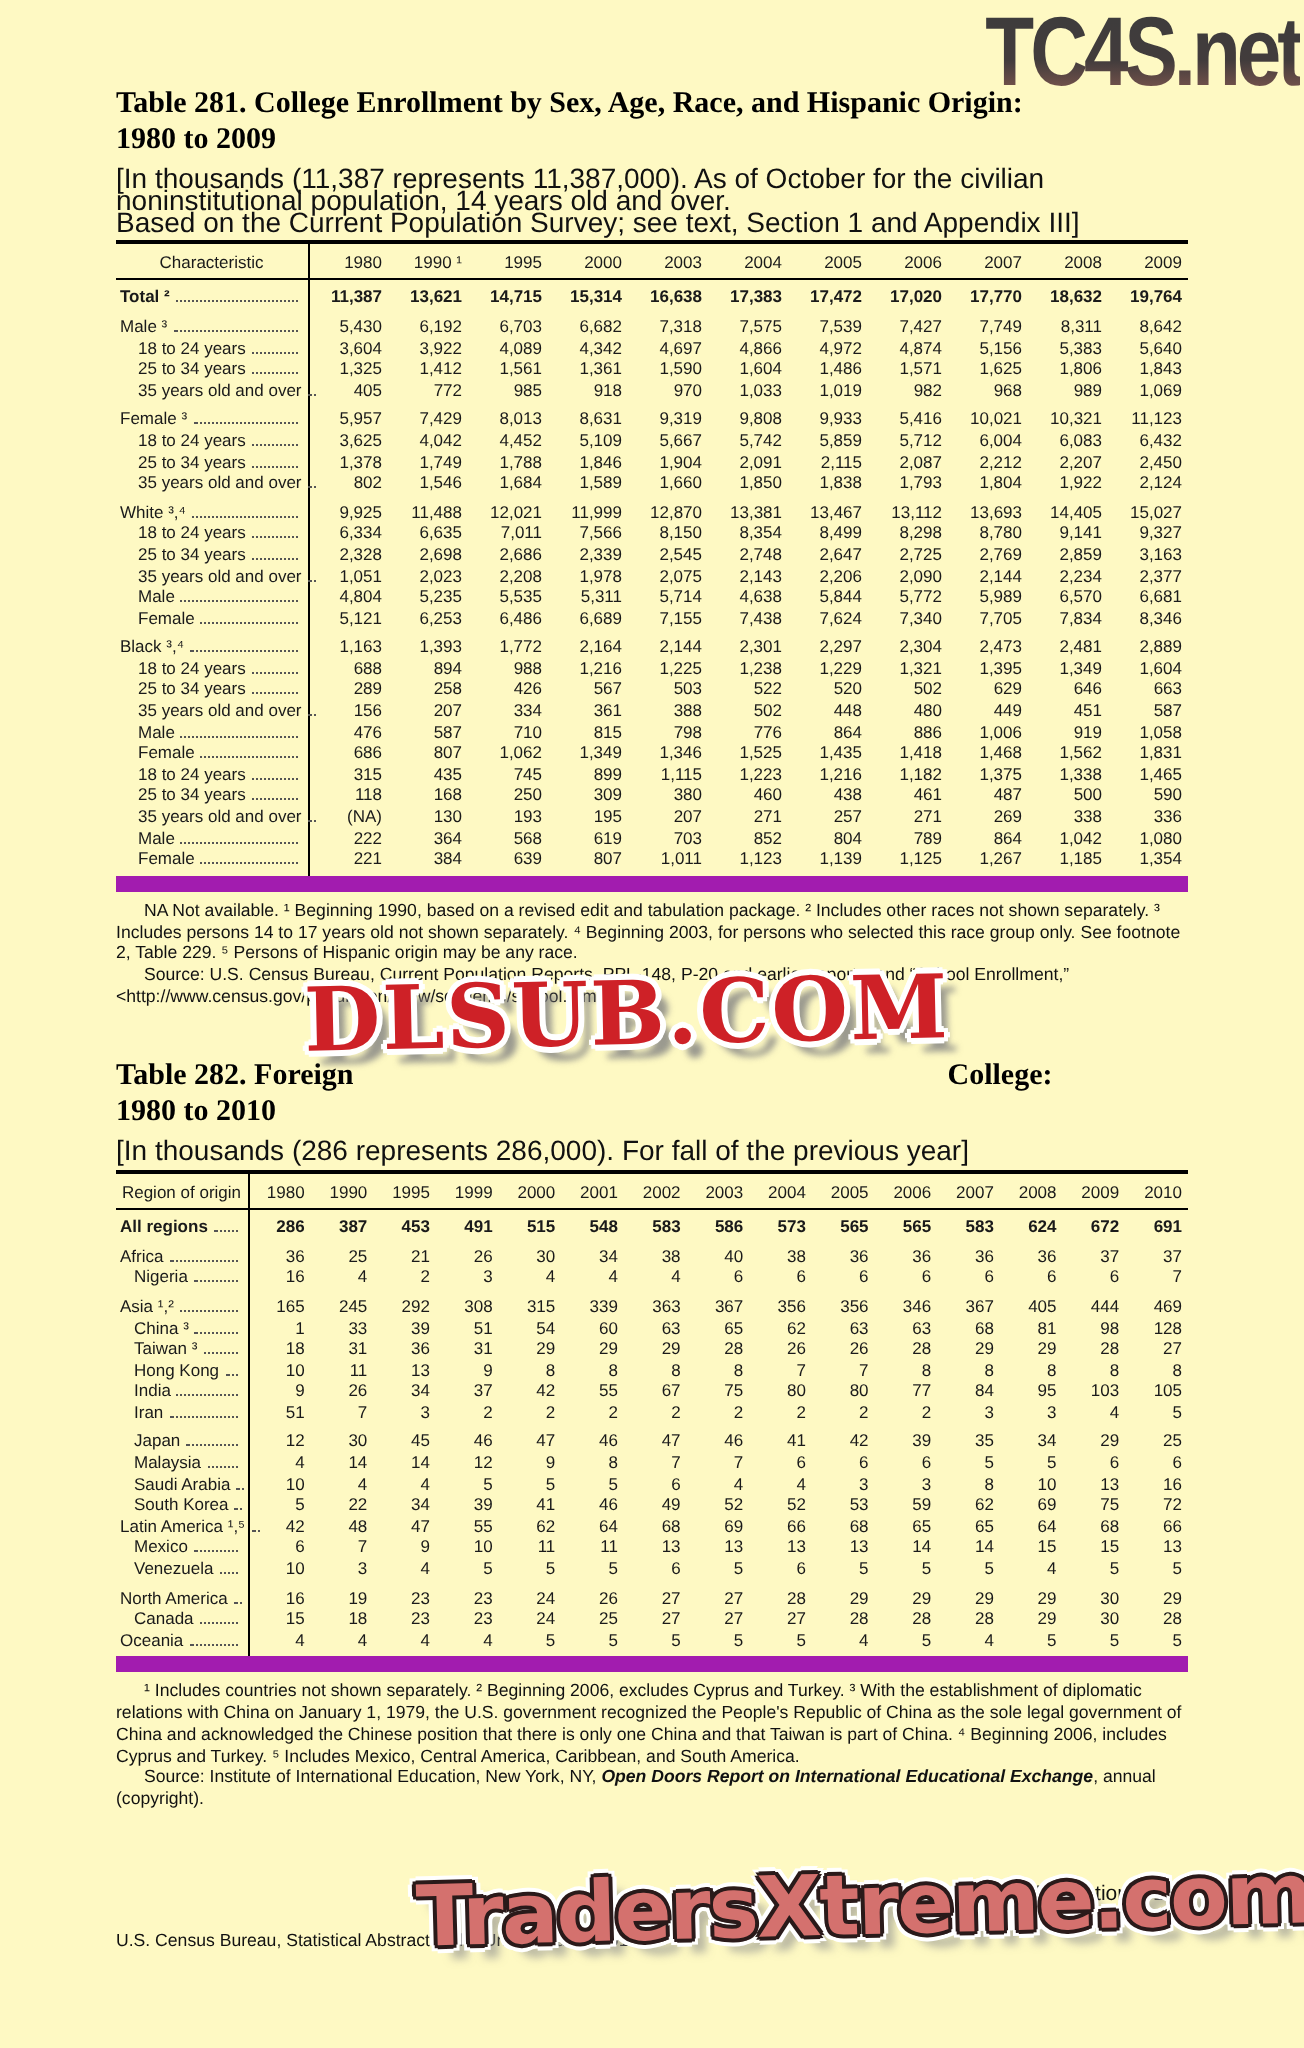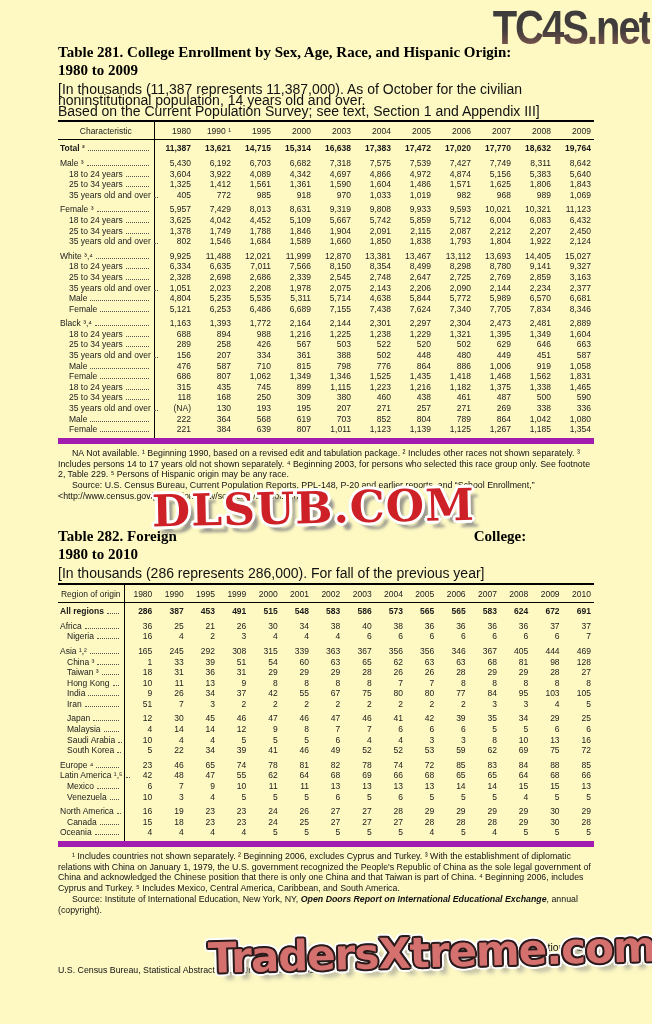--- a/index.html
+++ b/index.html
@@ -34,21 +34,21 @@
   .tbl-title{font-family:"Liberation Serif",serif;font-weight:bold;font-size:15px;line-height:17.5px;
     margin:0;color:#000;position:relative;z-index:2;}
   .t281-title{margin-top:44px;}
   .t282-wrap{position:relative;margin-top:27px;}
   .title-line1{display:block;}
   .title-gap{display:inline-block;width:297px;}
   .note{font-size:14px;line-height:10.8px;margin-top:5px;color:#111;}
 
   
   table{border-collapse:collapse;table-layout:fixed;width:536px;margin-top:4px;
-    border-top:2px solid #000;border-bottom:6px solid #a21caf;font-size:8.5px;color:#1a1a1a;}
+    border-top:2px solid #000;border-bottom:8px solid #a21caf;font-size:8.5px;color:#1a1a1a;}
   th{font-weight:normal;font-size:8.5px;text-align:right;padding:4px 3px 3px 0;border-bottom:1px solid #000;}
   th.lblh{text-align:center;padding:4px 0 3px 0;}
   td{text-align:right;padding:0 3px 0 0;line-height:10.6px;vertical-align:bottom;}
   td.lbl{text-align:left;padding:0 0 0 2px;}
   .lblwrap{display:flex;align-items:baseline;}
   .lblwrap .txt{white-space:nowrap;}
   .leader{flex:1;border-bottom:1px dotted #555;margin:0 5px 2px 3px;min-width:4px;}
   td.ind{padding-left:11px;}
   .t282 td.ind{padding-left:9px;}
   tr.b td{font-weight:bold;}
@@ -210,21 +210,21 @@
                 <span class="leader"></span>
               </span>
             </td>
             <td class="fd">5,957</td>
             <td>7,429</td>
             <td>8,013</td>
             <td>8,631</td>
             <td>9,319</td>
             <td>9,808</td>
             <td>9,933</td>
-            <td>9,593</td>
+            <td>5,416</td>
             <td>10,021</td>
             <td>10,321</td>
             <td>11,123</td>
           </tr>
           <tr>
             <td class="lbl ind">
               <span class="lblwrap">
                 <span class="txt">18 to 24 years</span>
                 <span class="leader"></span>
               </span>
@@ -937,43 +937,20 @@
               <td>49</td>
               <td>52</td>
               <td>52</td>
               <td>53</td>
               <td>59</td>
               <td>62</td>
               <td>69</td>
               <td>75</td>
               <td>72</td>
             </tr>
-            <tr class="gs">
-              <td class="lbl">
-                <span class="lblwrap">
-                  <span class="txt">Europe ⁴</span>
-                  <span class="leader"></span>
-                </span>
-              </td>
-              <td class="fd">23</td>
-              <td>46</td>
-              <td>65</td>
-              <td>74</td>
-              <td>78</td>
-              <td>81</td>
-              <td>82</td>
-              <td>78</td>
-              <td>74</td>
-              <td>72</td>
-              <td>85</td>
-              <td>83</td>
-              <td>84</td>
-              <td>88</td>
-              <td>85</td>
-            </tr>
             <tr>
               <td class="lbl">
                 <span class="lblwrap">
                   <span class="txt">Latin America ¹,⁵</span>
                   <span class="leader"></span>
                 </span>
               </td>
               <td class="fd">42</td>
               <td>48</td>
               <td>47</td>

